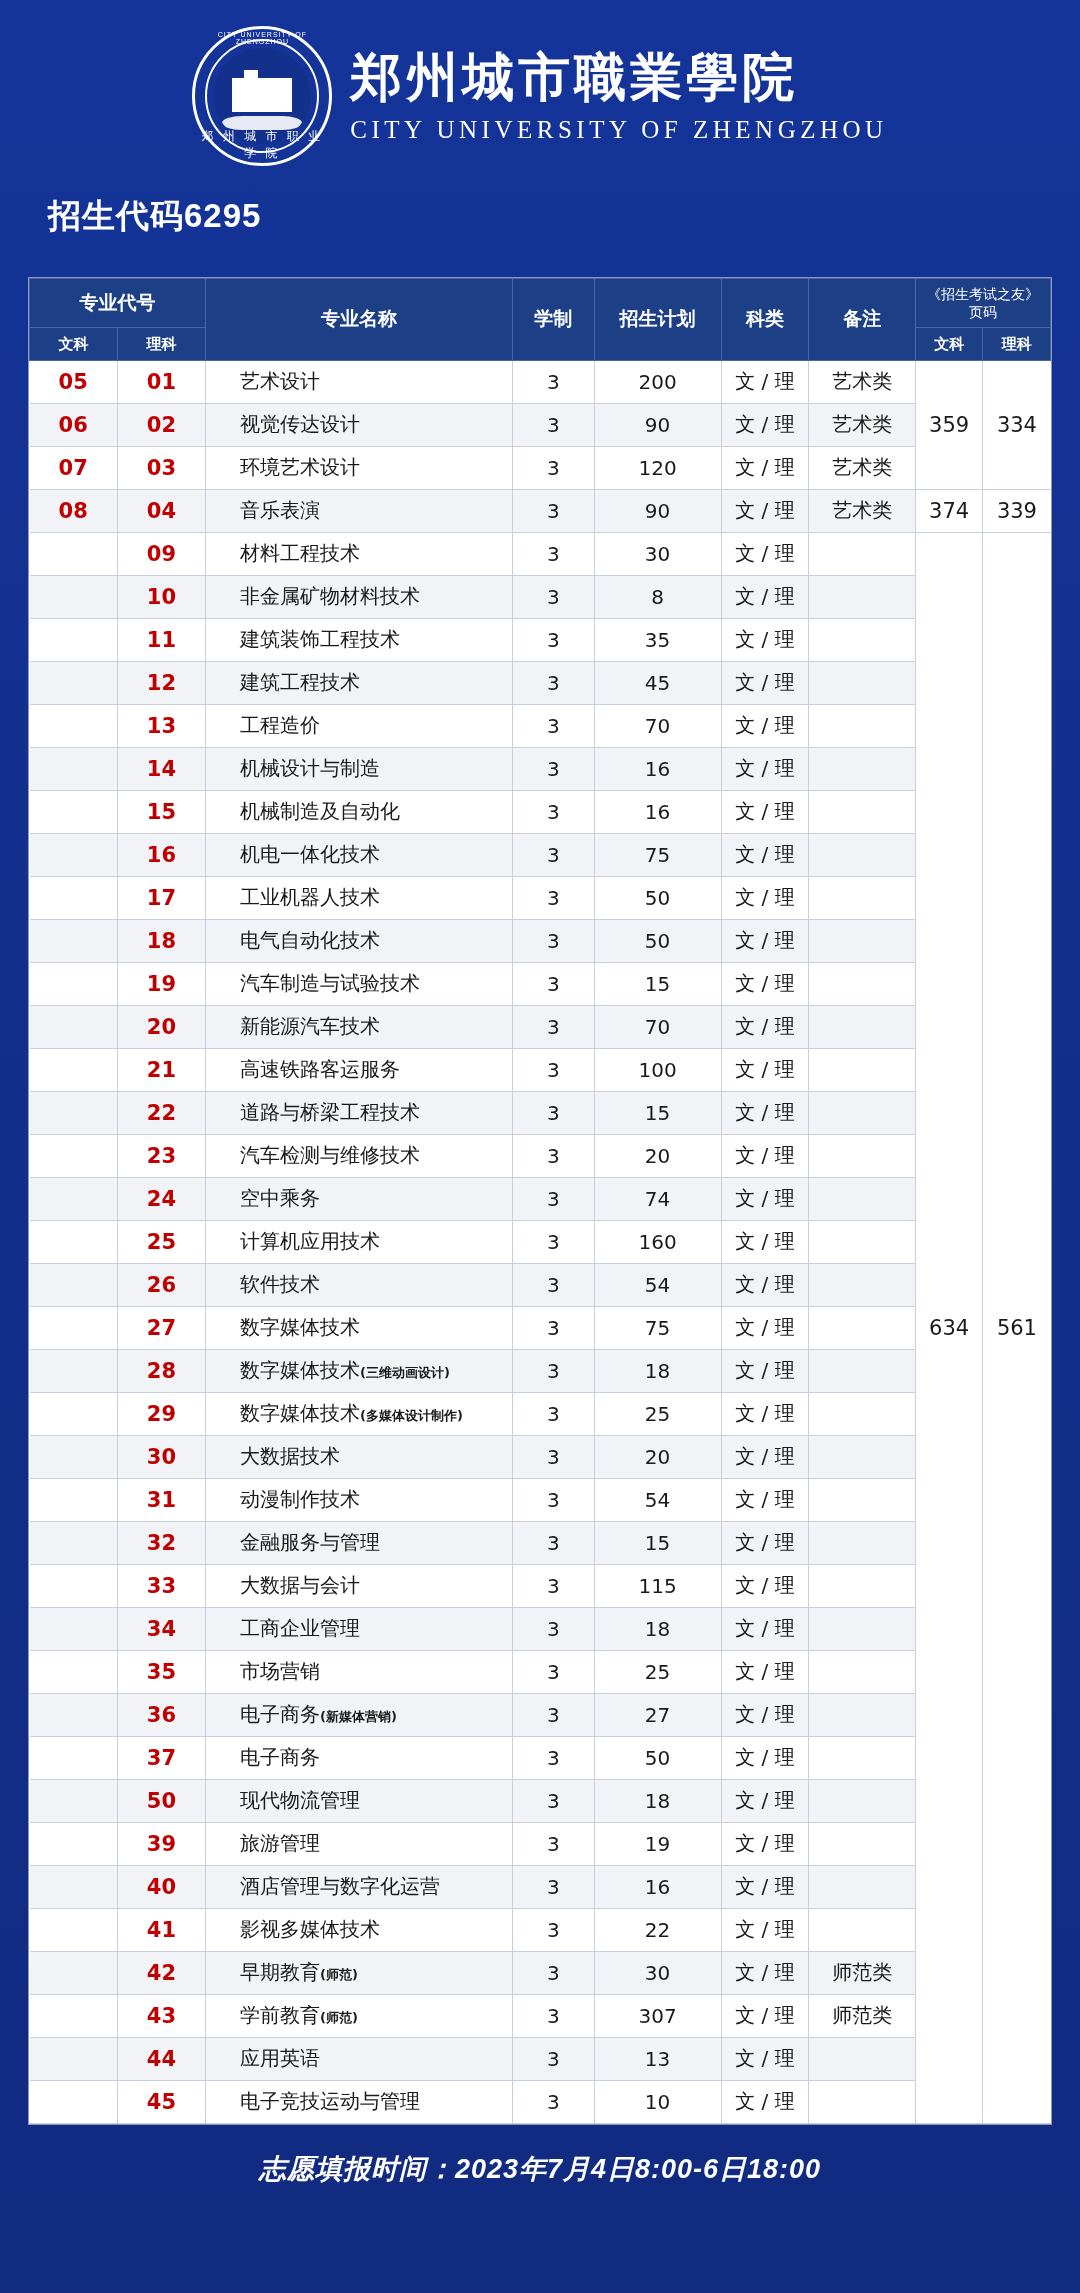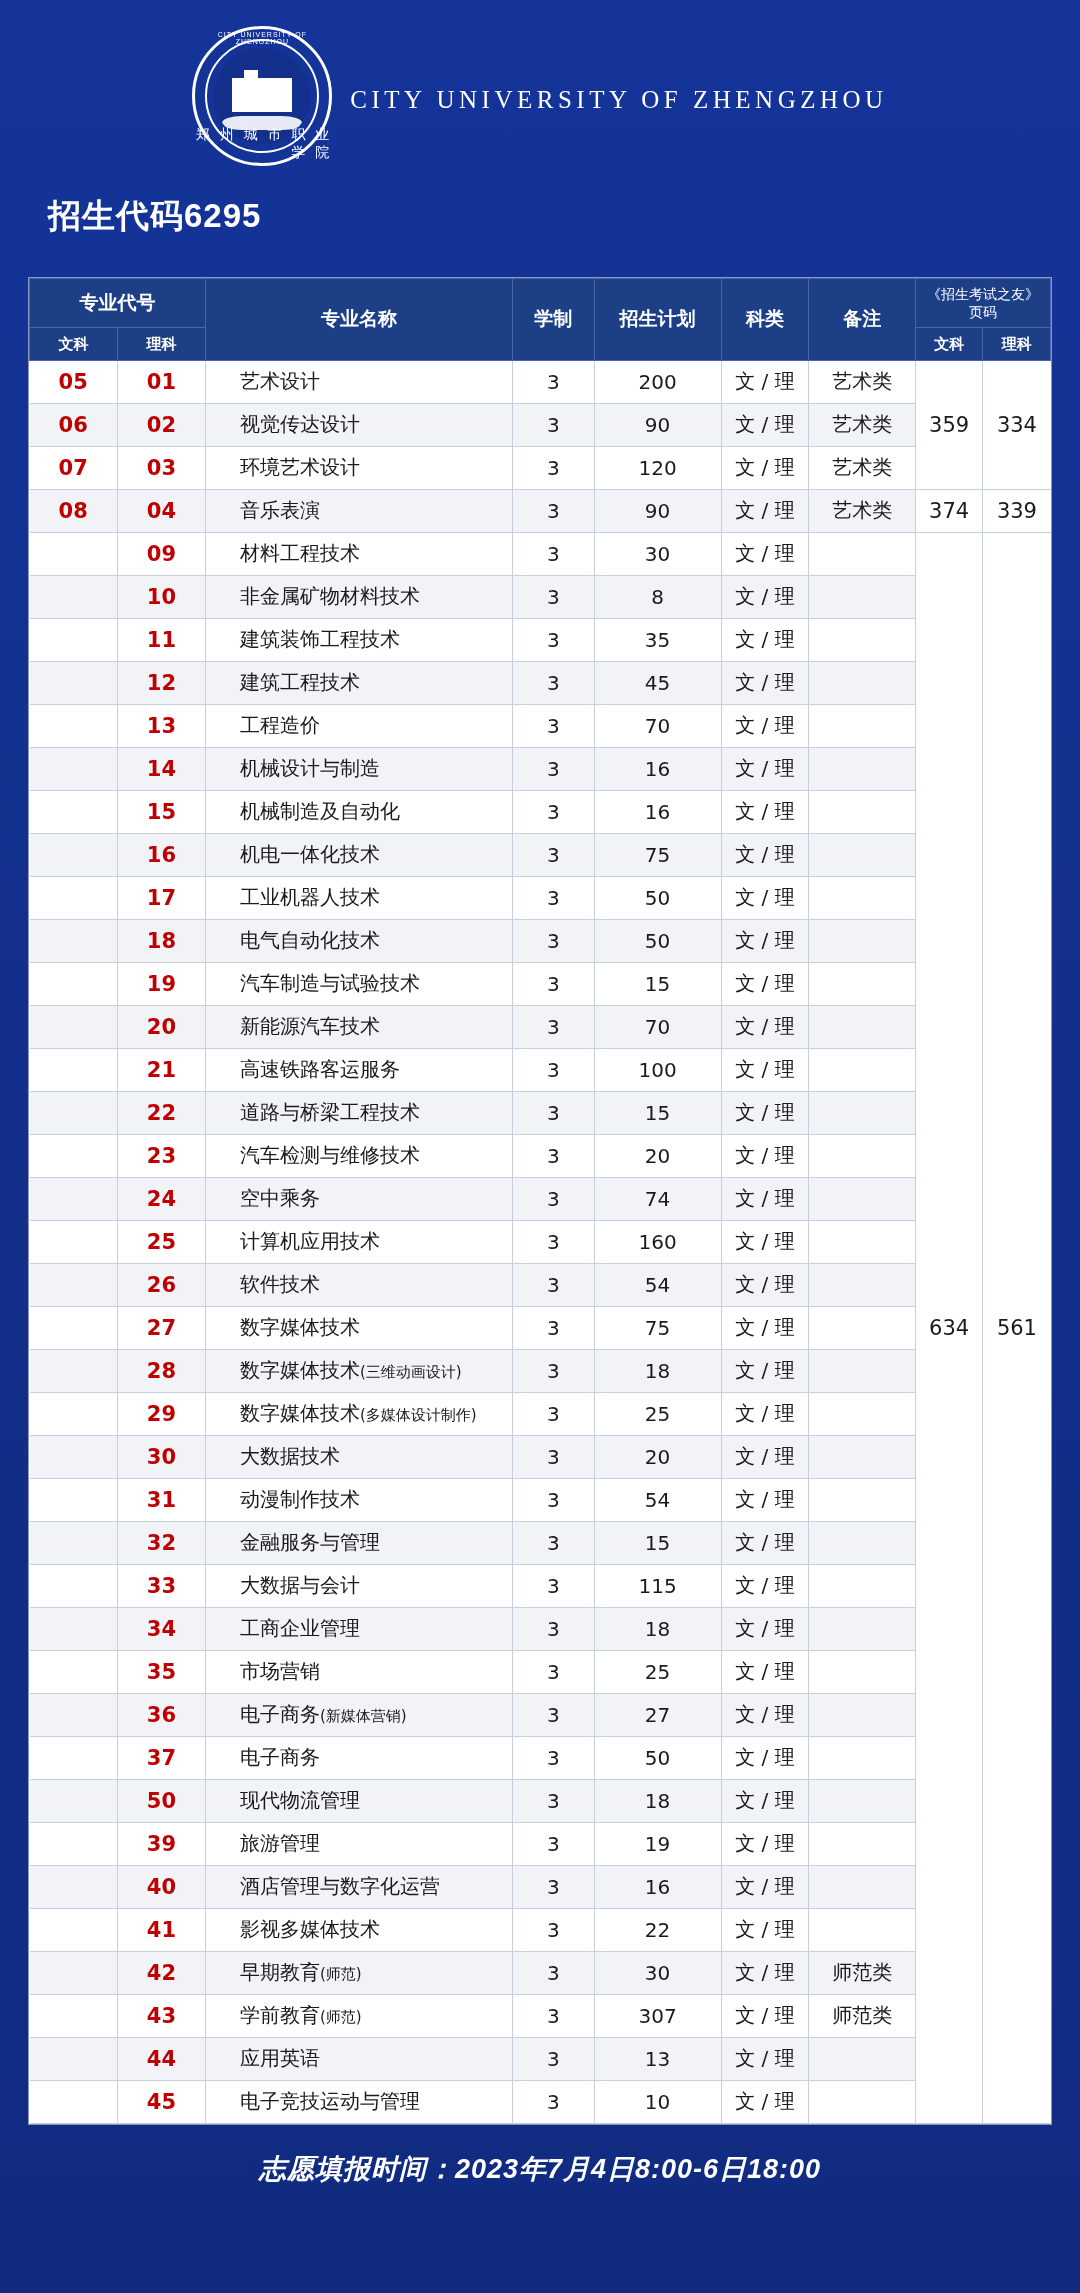--- a/index.html
+++ b/index.html
@@ -78,21 +78,21 @@
   }
   .logo .arc-text-top, .logo .arc-text-bottom {
     position: absolute;
     left: 0; right: 0;
     text-align: center;
     color: #fff;
     font-size: 7px;
     letter-spacing: 1px;
   }
   .logo .arc-text-top { top: 5px; }
-  .logo .arc-text-bottom { bottom: 4px; font-size: 14px; letter-spacing: 3px; text-align: right; }
+  .logo .arc-text-bottom { bottom: 4px; font-size: 12px; letter-spacing: 3px; }
 
   .titles { text-align: left; }
   .cn-title {
     color: #ffffff;
     font-size: 52px;
     font-weight: bold;
     letter-spacing: 4px;
     line-height: 1.15;
     font-family: "DejaVu Sans", "Liberation Sans", sans-serif;
   }
@@ -163,21 +163,21 @@
   td.code {
     color: #c00000;
     font-weight: bold;
     font-size: 21px;
   }
   td.name {
     text-align: left;
     padding-left: 34px;
     font-size: 20px;
   }
-  td.name .note { font-size: 15px; }
+  td.name .note { font-size: 13px; font-weight: bold; }
   td.pagecode {
     font-size: 21px;
     color: #1a1a1a;
     background: #ffffff !important;
   }
 
   
   .c-wen { width: 86px; }
   .c-li { width: 86px; }
   .c-name { width: 300px; }
@@ -210,20 +210,21 @@
       <div class="ring2"></div>
       <div class="inner">
         <div class="bldg"></div>
         <div class="bldg2"></div>
         <div class="wave"></div>
       </div>
       <div class="arc-text-top">CITY UNIVERSITY OF ZHENGZHOU</div>
       <div class="arc-text-bottom">郑 州 城 市 职 业 学 院</div>
     </div>
     <div class="titles">
+      <div class="cn-title">郑州城市職業學院</div>
       <div class="en-title">CITY UNIVERSITY OF ZHENGZHOU</div>
     </div>
   </div>
 
   <div class="subhead">
     <div class="right">招生代码6295</div>
   </div>
 
   <div class="table-wrap">
     <table>

